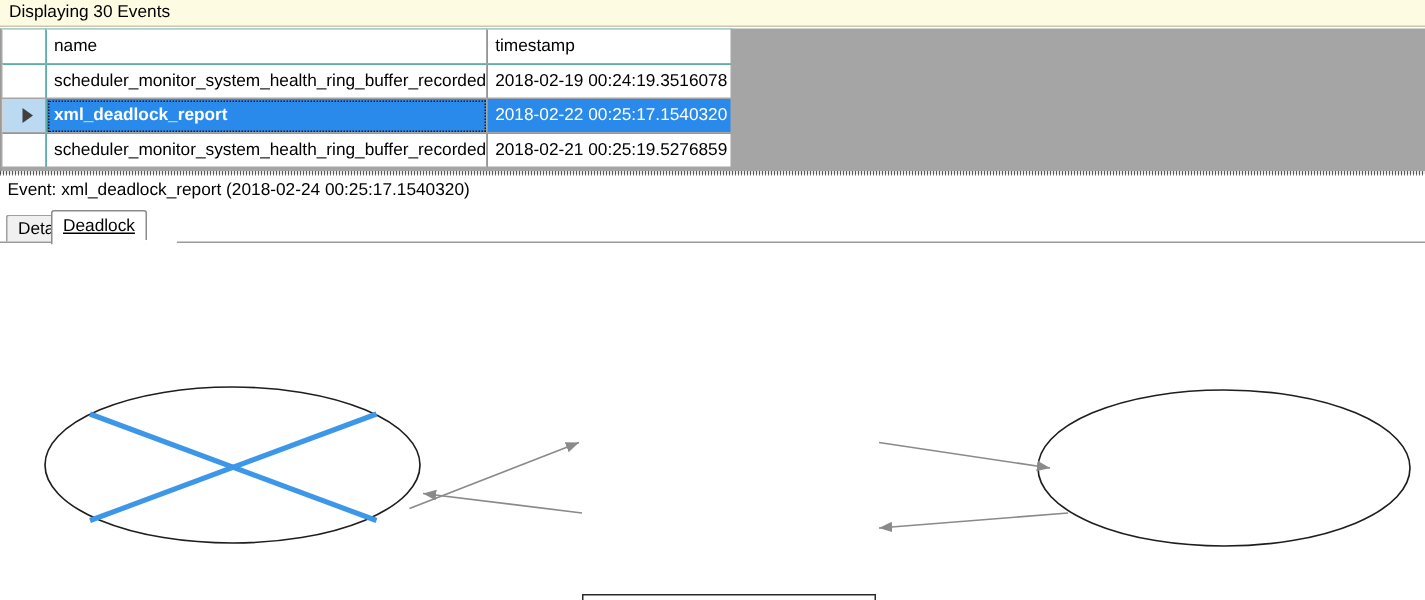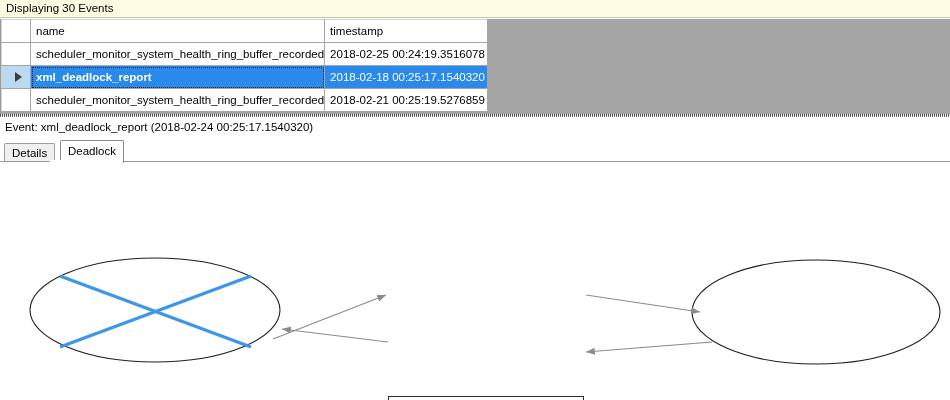--- a/index.html
+++ b/index.html
@@ -108,21 +108,21 @@
     border-bottom: none;
     border-radius: 2px 2px 0 0;
   }
   .tab.active {
     top: 0; height: 23px; line-height: 21px;
     background: #ffffff;
     border-color: #8b8b8b;
     z-index: 3;
   }
   .tab-details { left: 4px; }
-  .tab-deadlock { left: 60px; }
+  .tab-deadlock { left: 34px; text-decoration: underline; }
 
   .tab-panel {
     position: absolute; left: 0; top: 161px;
     width: 950px; height: 239px;
     background: #ffffff;
     border-top: 1px solid #9a9a9a;
     box-sizing: border-box;
     overflow: hidden;
   }
   .tab-panel-mask {
@@ -162,28 +162,28 @@
         <tr>
           <td class="col-handle"></td>
           <td class="col-name">name</td>
           <td class="col-ts">timestamp</td>
         </tr>
       </thead>
       <tbody>
         <tr>
           <td class="col-handle"></td>
           <td class="col-name cell-name">scheduler_monitor_system_health_ring_buffer_recorded</td>
-          <td class="col-ts">2018-02-25 00:24:19.3516078</td>
+          <td class="col-ts">2018-02-19 00:24:19.3516078</td>
         </tr>
         <tr class="selected">
           <td class="col-handle">
             <div class="row-arrow"></div>
           </td>
           <td class="col-name cell-name">xml_deadlock_report</td>
-          <td class="col-ts">2018-02-18 00:25:17.1540320</td>
+          <td class="col-ts">2018-02-22 00:25:17.1540320</td>
         </tr>
         <tr>
           <td class="col-handle"></td>
           <td class="col-name cell-name">scheduler_monitor_system_health_ring_buffer_recorded</td>
           <td class="col-ts">2018-02-21 00:25:19.5276859</td>
         </tr>
       </tbody>
     </table>
   </div>
   <div class="grid-bottom-edge"></div>

